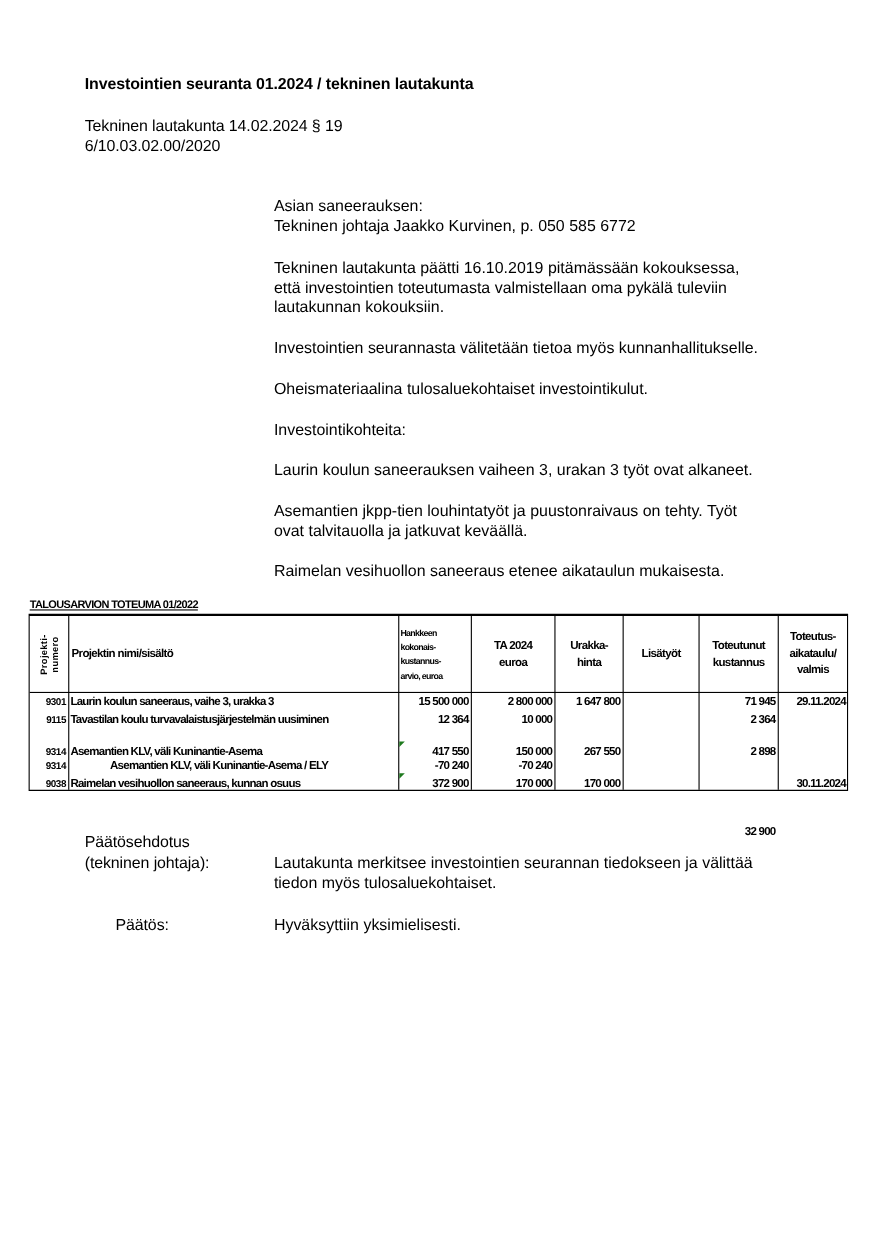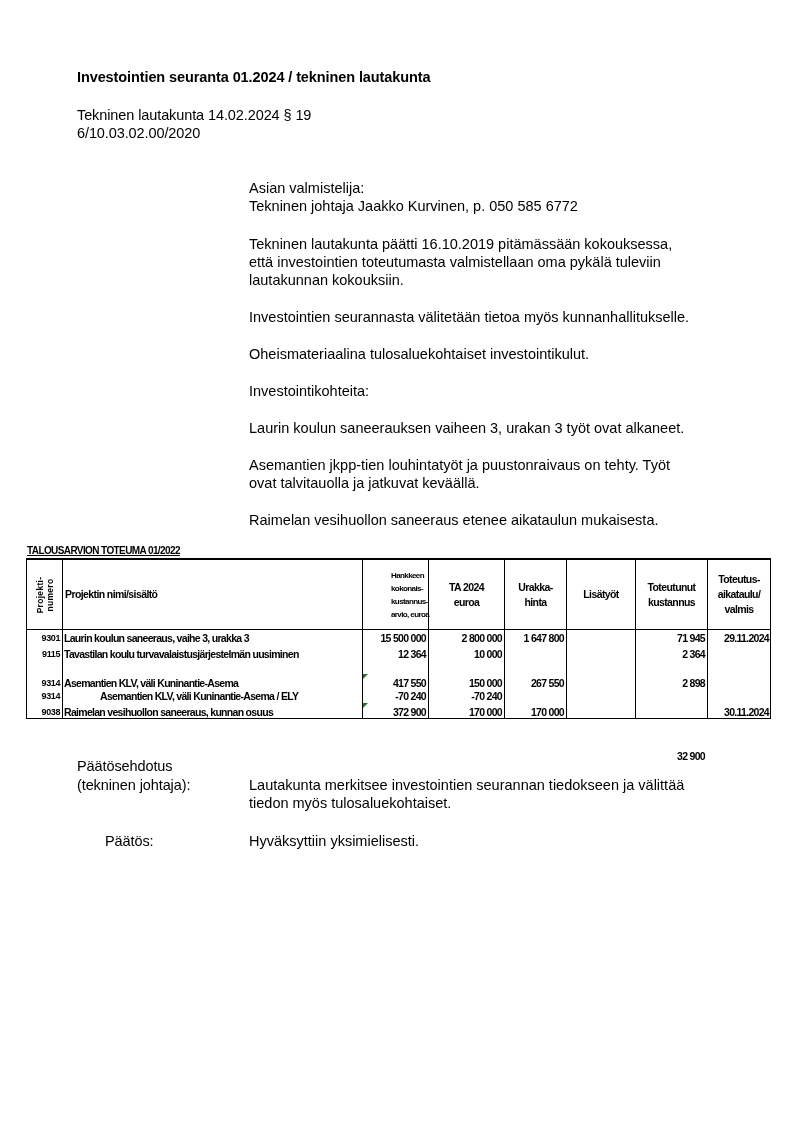--- a/index.html
+++ b/index.html
@@ -13,36 +13,36 @@
     
     .tbl-caption { position: absolute; left: 27px; top: 545px; font-size: 10px; font-weight: bold;
                    letter-spacing: -0.6px; text-decoration: underline; }
     .tbl { position: absolute; left: 26px; top: 558px; width: 745px; height: 161px;
            border-top: 2px solid #000; border-bottom: 1px solid #000; border-left: 1px solid #000; border-right: 1px solid #000;
            box-sizing: border-box; }
     .vline { position: absolute; top: 0; bottom: 0; width: 1px; background: #000; }
     .hline { position: absolute; left: 0; right: 0; height: 1px; background: #000; top: 69px; }
     .hdr { position: absolute; font-size: 10.5px; font-weight: bold; letter-spacing: -0.6px;
            text-align: center; line-height: 15px; display: flex; align-items: center; justify-content: center; }
-    .hdr-small { font-size: 8px; line-height: 13px; text-align: left; justify-content: flex-start; padding-left: 27px; }
+    .hdr-small { font-size: 8px; line-height: 13px; text-align: left; justify-content: flex-start; }
     .hdr-rot { position: absolute; font-size: 8.5px; font-weight: bold; letter-spacing: 0.3px;
                transform: rotate(-90deg); transform-origin: center; white-space: nowrap; text-align: center; line-height: 10px; }
     .cell { position: absolute; font-size: 10.5px; font-weight: bold; letter-spacing: -0.7px; white-space: nowrap; line-height: 13px; }
     .num { text-align: right; }
     .pnum { font-size: 9px; letter-spacing: -0.4px; text-align: right; }
     .marker { position: absolute; width: 0; height: 0; border-top: 5px solid #1e7a1e; border-right: 5px solid transparent; }
   </style>
 </head>
 <body>
 
 <div class="abs t title" style="left:77px; top:68px;">Investointien seuranta 01.2024 / tekninen lautakunta</div>
 <div class="abs t" style="left:77px; top:106px;">Tekninen lautakunta  14.02.2024 § 19</div>
 <div class="abs t" style="left:77px; top:124px;">6/10.03.02.00/2020</div>
 
-<div class="para" style="top:179px;">Asian valmistelija:</div>
+<div class="para" style="top:179px;">Asian saneerauksen:</div>
 <div class="para" style="top:197px;">Tekninen  johtaja  Jaakko Kurvinen,  p. 050 585 6772</div>
 
 <div class="para" style="top:235px;">Tekninen  lautakunta  päätti  16.10.2019 pitämässään kokouksessa,</div>
 <div class="para" style="top:253px;">että  investointien  toteutumasta  valmistellaan  oma pykälä tuleviin</div>
 <div class="para" style="top:271px;">lautakunnan  kokouksiin.</div>
 
 <div class="para" style="top:308px;">Investointien  seurannasta välitetään tietoa myös kunnanhallitukselle.</div>
 <div class="para" style="top:345px;">Oheismateriaalina tulosaluekohtaiset  investointikulut.</div>
 <div class="para" style="top:382px;">Investointikohteita:</div>
 <div class="para" style="top:419px;">Laurin koulun  saneerauksen vaiheen 3, urakan 3 työt ovat alkaneet.</div>

